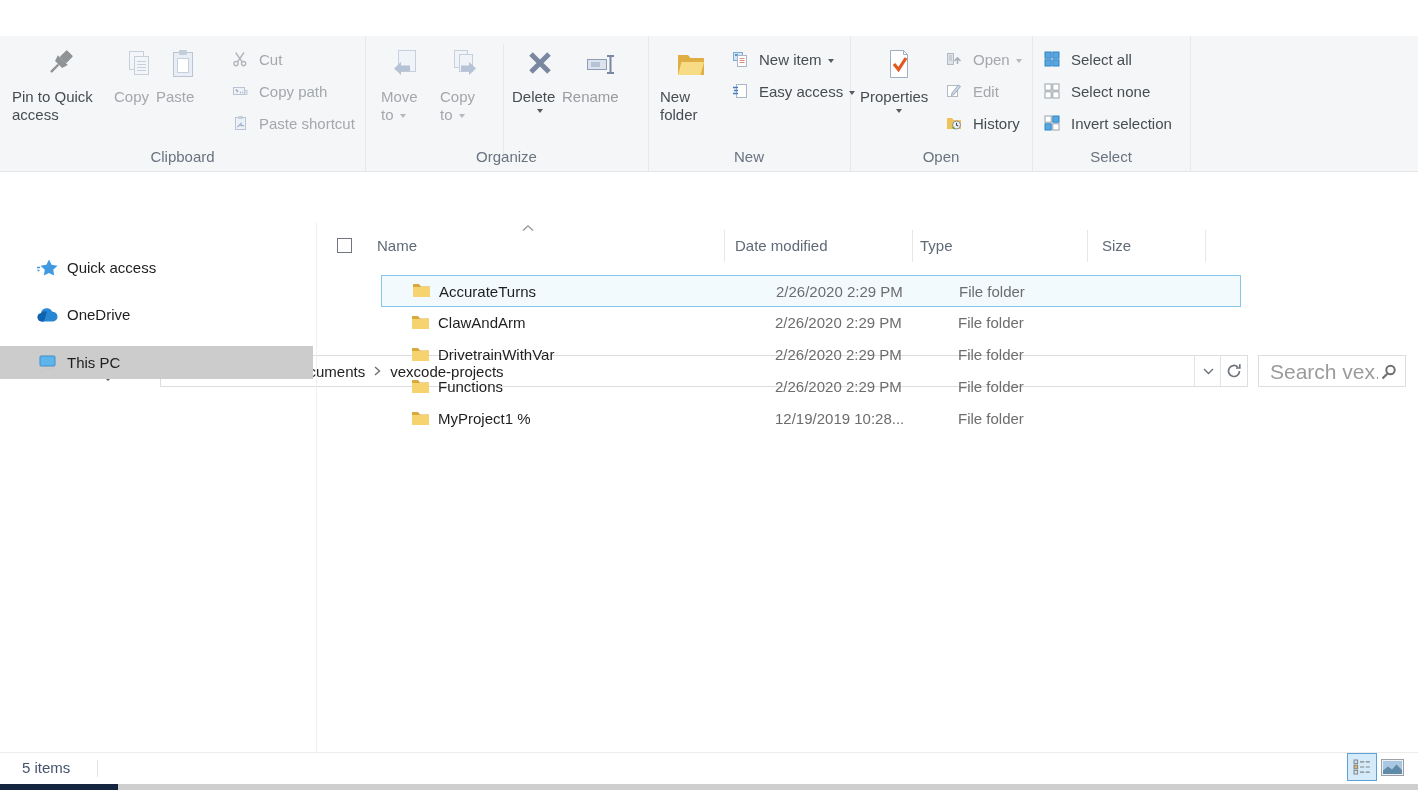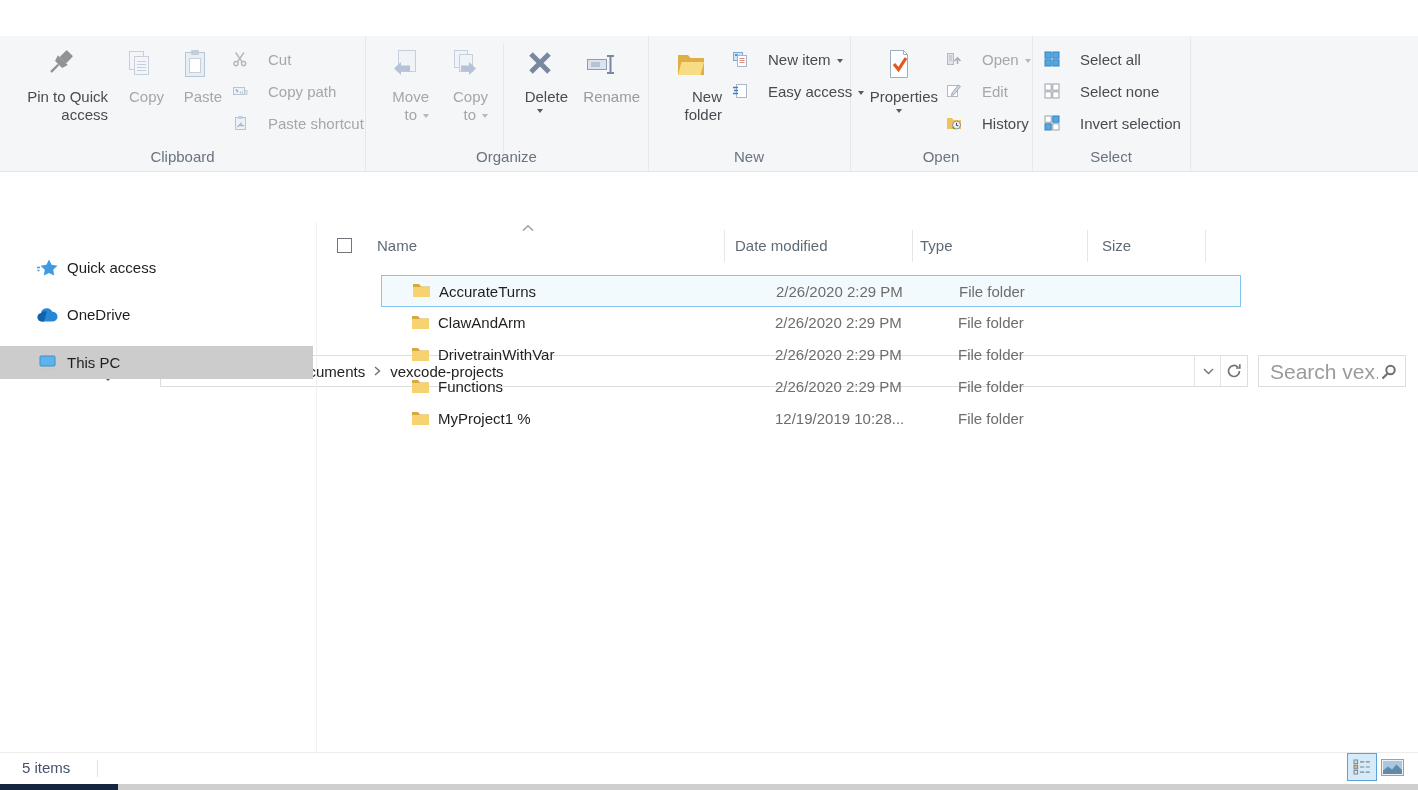--- a/index.html
+++ b/index.html
@@ -10,25 +10,25 @@
   .tab{position:absolute;top:0;height:36px;display:flex;align-items:center;justify-content:center;color:#2f2f2f;box-sizing:border-box;cursor:default;}
   .tab.file{background:#1574c4;color:#fff;}
   .tab.active{background:#f6f7f8;border:1px solid #e4e6e8;border-bottom:none;}
   .collapse-btn{position:absolute;left:1356px;top:12px;width:18px;height:12px;}
   .help-btn{position:absolute;left:1390px;top:7px;width:22px;height:22px;border-radius:50%;background:#2a86d3;color:#fff;
             text-align:center;line-height:22px;font-size:14px;font-weight:bold;}
   
   .ribbon{position:absolute;left:0;top:36px;width:100%;height:136px;background:#f5f6f7;border-bottom:1px solid #e3e5e7;box-sizing:border-box;}
   .rgroup{position:absolute;top:0;height:135px;border-right:1px solid #e7e8ea;}
   .rlabel{position:absolute;bottom:6px;left:0;width:100%;text-align:center;color:#6a7380;}
-  .blg{position:absolute;top:12px;text-align:right;color:#474c52;line-height:18px;}
+  .blg{position:absolute;top:12px;text-align:left;color:#474c52;line-height:18px;}
   .blg svg{display:block;margin:0 auto 8px;}
   .blg .lbl{display:block;}
   .blg.dis{color:#a4a7ab;}
-  .srow{position:absolute;height:26px;display:flex;align-items:center;gap:20px;color:#474c52;white-space:nowrap;}
+  .srow{position:absolute;height:26px;display:flex;align-items:center;gap:11px;color:#474c52;white-space:nowrap;}
   .srow.dis{color:#a4a7ab;}
   .cdd::after{content:"";display:inline-block;width:0;height:0;border-left:3.5px solid transparent;border-right:3.5px solid transparent;
               border-top:4px solid #565b61;margin-left:6px;vertical-align:middle;}
   .dis .cdd::after{border-top-color:#b5b8bc;}
   .ddb{margin-top:3px;display:flex;justify-content:center;}
   .dd{width:0;height:0;border-left:3.5px solid transparent;border-right:3.5px solid transparent;border-top:4px solid #565b61;}
   .gsep{position:absolute;top:8px;height:110px;width:1px;background:#e7e8ea;}
   
   .navbar{position:absolute;left:0;top:172px;width:100%;height:50px;background:#fff;}
   .navico{position:absolute;}
@@ -90,21 +90,21 @@
         <span class="lbl">Pin to Quick access</span>
       </div>
       <div class="blg dis" style="left:114px;width:50px">
         <svg width="32" height="32" viewBox="0 0 32 32">
           <rect x="6.5" y="3.5" width="14" height="18" fill="#f3f5f9" stroke="#c6cfdc"></rect>
           <rect x="11.5" y="8.5" width="14" height="18" fill="#f3f5f9" stroke="#c6cfdc"></rect>
           <path d="M14 13.5h9M14 16.5h9M14 19.5h9M14 22.5h9" stroke="#c6cfdc" fill="none"></path>
         </svg>
         <span class="lbl">Copy</span>
       </div>
-      <div class="blg dis" style="left:168px;width:54px">
+      <div class="blg dis" style="left:156px;width:54px">
         <svg width="32" height="32" viewBox="0 0 32 32">
           <rect x="6.5" y="4.5" width="19" height="24" fill="#e9edf4" stroke="#b9c4d5"></rect>
           <rect x="12" y="2" width="8" height="5" rx="1" fill="#c3cedd"></rect>
           <rect x="10.5" y="10.5" width="11" height="14" fill="#fff" stroke="#c6cfdc"></rect>
         </svg>
         <span class="lbl">Paste</span>
       </div>
       <div class="srow dis" style="left:232px;top:10px">
         <svg width="16" height="16" viewBox="0 0 16 16">
           <g fill="none" stroke="#b3b7bd" stroke-width="1.4">

